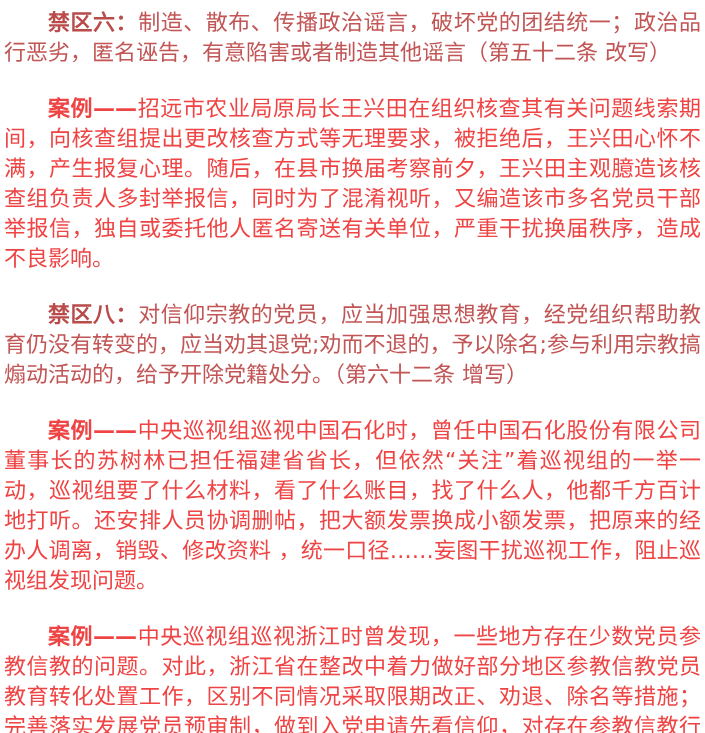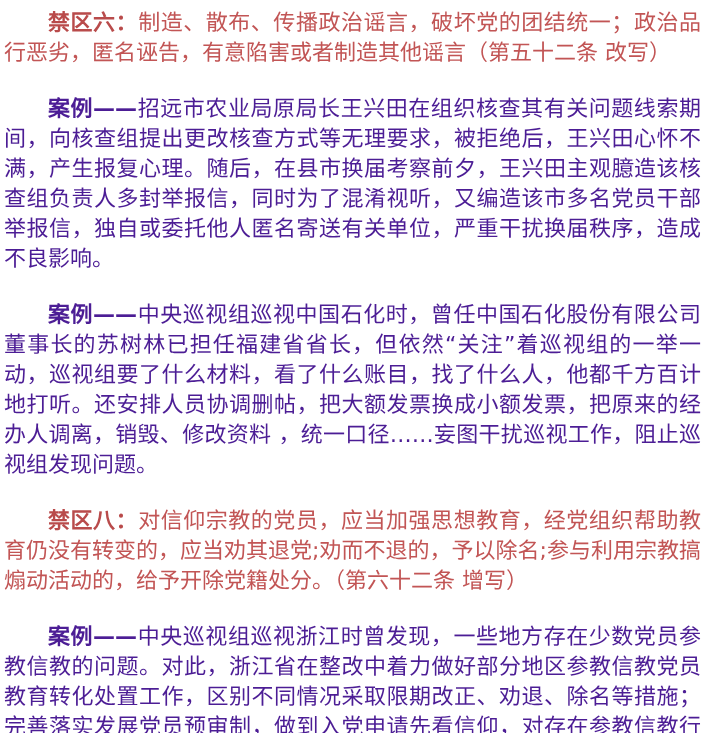--- a/index.html
+++ b/index.html
@@ -24,34 +24,34 @@
   p.para:first-child {
     margin-top: 0;
   }
   p.rule {
     color: #c25555;
   }
   p.rule .prefix {
     color: #b94b4b;
   }
   p.case {
-    color: #4c1d95;
+    color: #ef4444;
   }
   .prefix {
     font-weight: 700;
   }
 </style>
 </head>
 <body>
 
 <main data-name="article-body">
 
   <p class="para rule" data-name="rule-paragraph"><strong class="prefix" data-name="paragraph-prefix">禁区六：</strong><span class="body" data-name="paragraph-text">制造、散布、传播政治谣言，破坏党的团结统一；政治品行恶劣，匿名诬告，有意陷害或者制造其他谣言（第五十二条 改写）</span></p>
 
   <p class="para case" data-name="case-paragraph"><strong class="prefix" data-name="paragraph-prefix">案例——</strong><span class="body" data-name="paragraph-text">招远市农业局原局长王兴田在组织核查其有关问题线索期间，向核查组提出更改核查方式等无理要求，被拒绝后，王兴田心怀不满，产生报复心理。随后，在县市换届考察前夕，王兴田主观臆造该核查组负责人多封举报信，同时为了混淆视听，又编造该市多名党员干部举报信，独自或委托他人匿名寄送有关单位，严重干扰换届秩序，造成不良影响。</span></p>
 
 
+  <p class="para rule" data-name="rule-paragraph"><strong class="prefix" data-name="paragraph-prefix">禁区八：</strong><span class="body" data-name="paragraph-text">对信仰宗教的党员，应当加强思想教育，经党组织帮助教育仍没有转变的，应当劝其退党;劝而不退的，予以除名;参与利用宗教搞煽动活动的，给予开除党籍处分。（第六十二条 增写）</span></p>
+
   <p class="para case" data-name="case-paragraph"><strong class="prefix" data-name="paragraph-prefix">案例——</strong><span class="body" data-name="paragraph-text">中央巡视组巡视中国石化时，曾任中国石化股份有限公司董事长的苏树林已担任福建省省长，但依然“关注”着巡视组的一举一动，巡视组要了什么材料，看了什么账目，找了什么人，他都千方百计地打听。还安排人员协调删帖，把大额发票换成小额发票，把原来的经办人调离，销毁、修改资料 ，统一口径……妄图干扰巡视工作，阻止巡视组发现问题。</span></p>
-
-  <p class="para rule" data-name="rule-paragraph"><strong class="prefix" data-name="paragraph-prefix">禁区八：</strong><span class="body" data-name="paragraph-text">对信仰宗教的党员，应当加强思想教育，经党组织帮助教育仍没有转变的，应当劝其退党;劝而不退的，予以除名;参与利用宗教搞煽动活动的，给予开除党籍处分。（第六十二条 增写）</span></p>
 
   <p class="para case" data-name="case-paragraph"><strong class="prefix" data-name="paragraph-prefix">案例——</strong><span class="body" data-name="paragraph-text">中央巡视组巡视浙江时曾发现，一些地方存在少数党员参教信教的问题。对此，浙江省在整改中着力做好部分地区参教信教党员教育转化处置工作，区别不同情况采取限期改正、劝退、除名等措施；完善落实发展党员预审制，做到入党申请先看信仰，对存在参教信教行为的入党积极分子或发展对象实行一票否决。</span></p>
 </main>
 
 </body></html>

